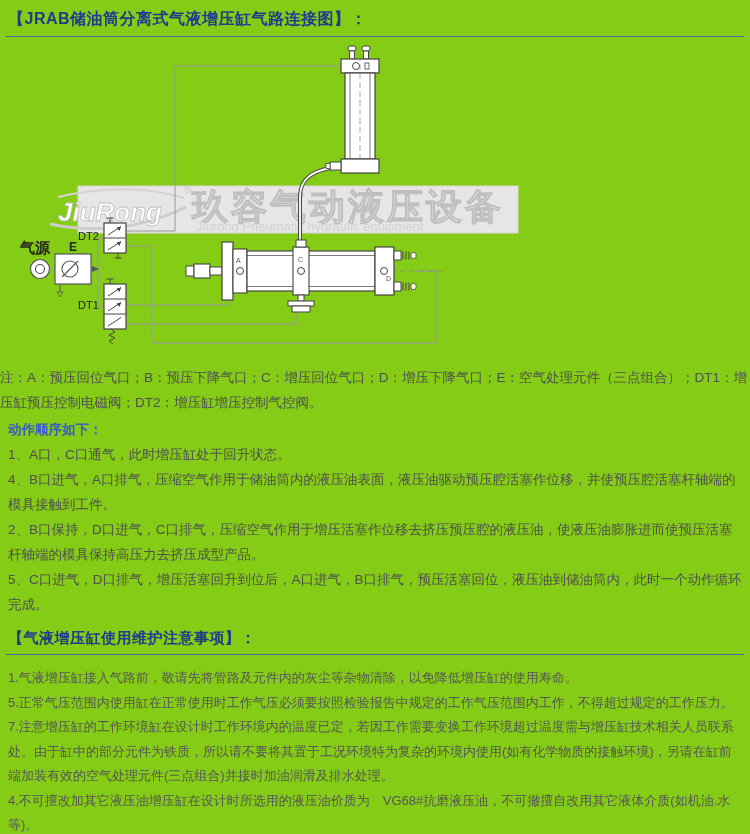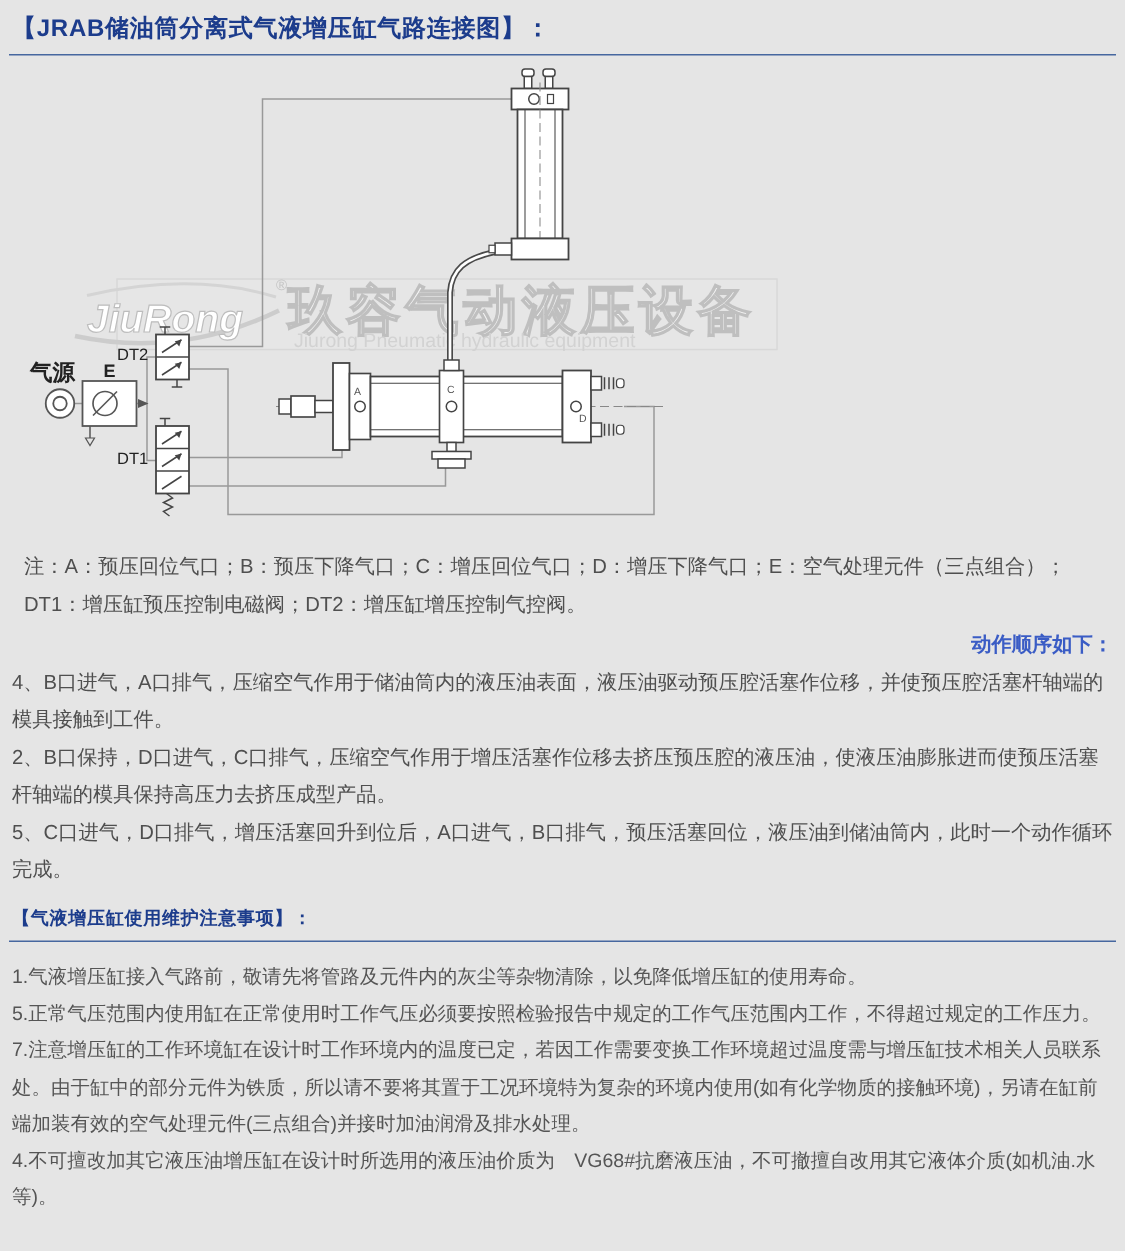--- a/index.html
+++ b/index.html
@@ -1,24 +1,24 @@
 <!DOCTYPE html>
 <html><head>
 <meta charset="utf-8">
 <style>
   html,body{margin:0;padding:0;background:#ffffff;}
   body{width:750px;font-family:"Liberation Sans","DejaVu Sans",sans-serif;color:#4f4f4f;}
-  .page{position:relative;width:750px;height:834px;overflow:hidden;background:#e5e5e5;}
+  .page{position:relative;width:750px;height:834px;overflow:hidden;background:#84cc16;}
   .sec-title{margin:0;padding:9px 8px 4px 8px;font-size:16px;font-weight:bold;color:#1c3c8c;letter-spacing:0.5px;}
   .sec-rule{border:none;border-top:1px solid #46679f;margin:2px 6px 0 6px;}
   .diagram-wrap{position:relative;width:750px;height:318px;margin-top:4px;}
-  .note-p{margin:6px 0 0 0;padding:0 16px;font-size:13.5px;line-height:25px;color:#4f4f4f;}
-  .seq-heading{margin:2px 0 0 0;padding:0 8px;font-size:13.5px;line-height:25px;color:#3a5cc5;font-weight:bold;text-align:right;}
+  .note-p{margin:6px 0 0 0;padding:0 0;font-size:13.5px;line-height:25px;color:#4f4f4f;}
+  .seq-heading{margin:2px 0 0 0;padding:0 8px;font-size:13.5px;line-height:25px;color:#3a5cc5;font-weight:bold;}
   .step-p{margin:0;padding:0 8px;font-size:13.5px;line-height:25px;color:#4f4f4f;}
-  .sec2-title{margin:4px 0 0 0;padding:8px 8px 4px 8px;font-size:12px;font-weight:bold;color:#1c3c8c;letter-spacing:0.5px;}
+  .sec2-title{margin:4px 0 0 0;padding:8px 8px 4px 8px;font-size:15px;font-weight:bold;color:#1c3c8c;letter-spacing:0.5px;}
   .mnt-list{margin-top:11px;}
   .mnt-p{margin:0;padding:0 8px;font-size:13px;line-height:24.5px;color:#555555;}
   svg text{font-family:"Liberation Sans","DejaVu Sans",sans-serif;}
 </style>
 </head>
 <body>
 
 <div class="page">
 
   <h1 class="sec-title">【JRAB储油筒分离式气液增压缸气路连接图】：</h1>
@@ -146,20 +146,21 @@
       </g>
       <text x="236" y="222" font-size="7" fill="#555">A</text>
       <text x="298" y="221" font-size="7" fill="#555">C</text>
       <text x="386" y="240" font-size="7" fill="#555">D</text>
     </svg>
   </div>
 
   <p class="note-p">注：A：预压回位气口；B：预压下降气口；C：增压回位气口；D：增压下降气口；E：空气处理元件（三点组合）；DT1：增压缸预压控制电磁阀；DT2：增压缸增压控制气控阀。</p>
 
   <p class="seq-heading">动作顺序如下：</p>
+  <p class="step-p">1、A口，C口通气，此时增压缸处于回升状态。</p>
   <p class="step-p">4、B口进气，A口排气，压缩空气作用于储油筒内的液压油表面，液压油驱动预压腔活塞作位移，并使预压腔活塞杆轴端的模具接触到工件。</p>
   <p class="step-p">2、B口保持，D口进气，C口排气，压缩空气作用于增压活塞作位移去挤压预压腔的液压油，使液压油膨胀进而使预压活塞杆轴端的模具保持高压力去挤压成型产品。</p>
   <p class="step-p">5、C口进气，D口排气，增压活塞回升到位后，A口进气，B口排气，预压活塞回位，液压油到储油筒内，此时一个动作循环完成。</p>
 
   <h1 class="sec2-title">【气液增压缸使用维护注意事项】：</h1>
   <hr class="sec-rule">
 
   <div class="mnt-list">
     <p class="mnt-p">1.气液增压缸接入气路前，敬请先将管路及元件内的灰尘等杂物清除，以免降低增压缸的使用寿命。</p>
     <p class="mnt-p">5.正常气压范围内使用缸在正常使用时工作气压必须要按照检验报告中规定的工作气压范围内工作，不得超过规定的工作压力。</p>

